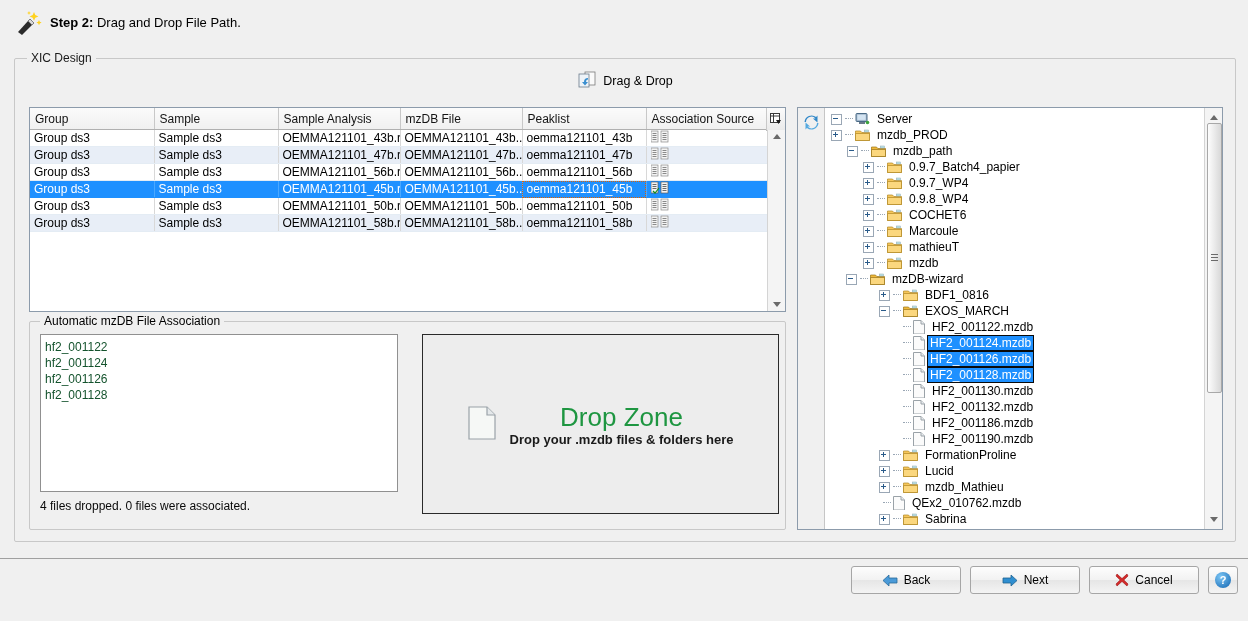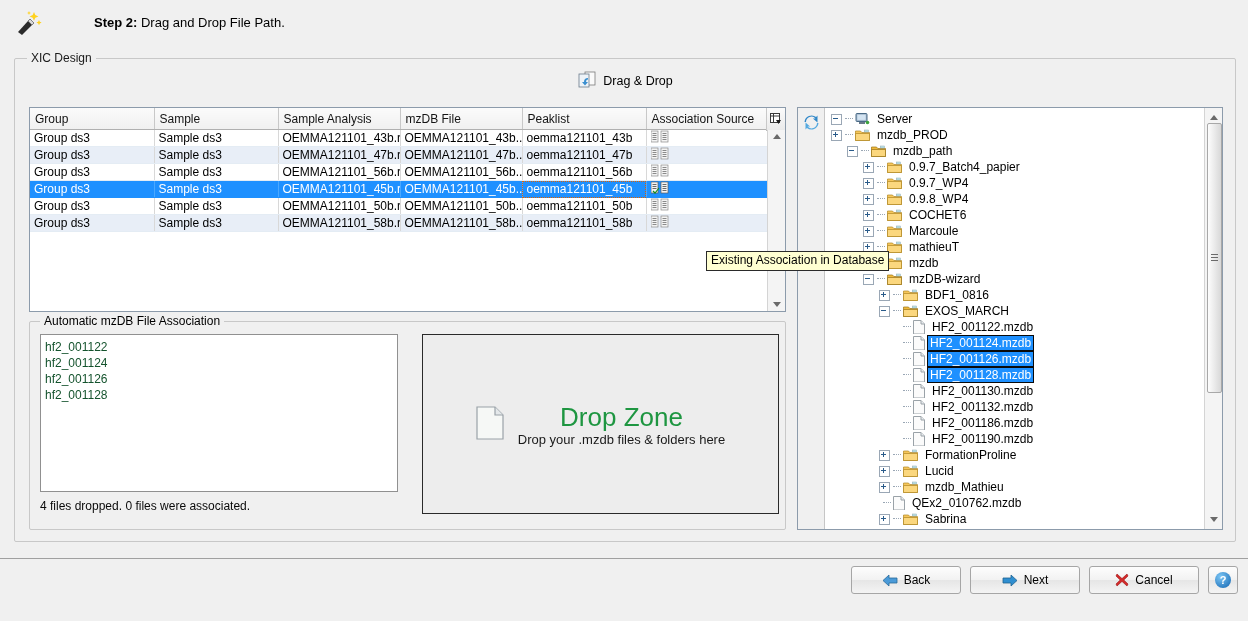--- a/index.html
+++ b/index.html
@@ -11,21 +11,21 @@
     color: #000;
     overflow: hidden;
   }
   .window { position: relative; width: 1248px; height: 621px; background: #f0f0f0; }
 
   
   .header {
     position: absolute; left: 0; top: 0; width: 1248px; height: 45px;
     background: #f0f0f0;
     border-bottom: 1px solid #b4b4b4;
-    display: flex; align-items: center; gap: 44px;
+    display: flex; align-items: center;
   }
   .header-icon { width: 28px; height: 28px; margin-left: 14px; margin-right: 8px; position: relative; }
   .header-title { font-size: 13px; }
   .header-title b { font-weight: bold; }
 
   
   .body-area { position: absolute; left: 0; top: 45px; width: 1248px; height: 513px; background: #f0f0f0; }
 
   .group-panel {
     position: absolute; left: 14px; top: 13px; width: 1220px; height: 482px;
@@ -96,21 +96,21 @@
   .assoc-list div { color: #14532d; font-size: 12px; line-height: 16px; }
   .assoc-status { position: absolute; left: 10px; top: 177px; font-size: 12px; color: #0a0a0a; }
 
   .dropzone {
     position: absolute; left: 392px; top: 12px; width: 355px; height: 178px;
     background: #ededed; border: 1px solid #2a2a2a;
     display: flex; align-items: center; justify-content: center; gap: 14px;
   }
   .dz-text { text-align: left; }
   .dz-title { font-size: 26px; color: #1e9641; line-height: 30px; text-align: center; }
-  .dz-sub { font-size: 13px; color: #1a1a1a; }
+  .dz-sub { font-size: 13px; color: #1a1a1a; font-weight: bold; }
 
   
   .tree-wrap {
     position: absolute; left: 782px; top: 48px; width: 424px; height: 421px;
     border: 1px solid #8c9bab; background: #1d4ed8; display: flex;
   }
   .tree-gutter { width: 26px; background: #f0f0f0; border-right: 1px solid #c6c6c6; padding-top: 6px; text-align: center; }
   .tree-body { flex: 1; position: relative; overflow: hidden; background: #fff; padding-top: 3px; }
   .tnode { display: flex; align-items: center; height: 16px; font-size: 12px; white-space: nowrap; }
   .tnode .lbl { padding-left: 4px; }
@@ -528,21 +528,21 @@
               <span class="exp plus"></span>
               <span class="dots"></span>
               <svg class="folder" viewBox="0 0 15 12">
                 <path d="M0.5 2 h5 l1.3 1.5 h7.7 v8 h-14 z" fill="#f6c65b" stroke="#b08722" stroke-width="0.7"></path>
                 <path d="M0.5 4.5 h14 v7 h-14 z" fill="#fbd77e" stroke="#b08722" stroke-width="0.7"></path>
                 <rect x="9.5" y="1" width="4" height="2" fill="#bfe4ea" stroke="#8aa8b0" stroke-width="0.5"></rect>
               </svg>
               <span class="lbl">mzdb</span>
             </div>
 
-          <div class="tnode" style="padding-left:38px">
+          <div class="tnode" style="padding-left:21px">
               <span class="exp"></span>
               <span class="dots"></span>
               <svg class="folder" viewBox="0 0 15 12">
                 <path d="M0.5 2 h5 l1.3 1.5 h7.7 v8 h-14 z" fill="#f0b93a" stroke="#9a7418" stroke-width="0.7"></path>
                 <path d="M0.5 4.5 h14 v7 h-14 z" fill="#fbd77e" stroke="#9a7418" stroke-width="0.7"></path>
                 <rect x="9.5" y="1" width="4" height="2" fill="#bfe4ea" stroke="#8aa8b0" stroke-width="0.5"></rect>
               </svg>
               <span class="lbl">mzDB-wizard</span>
             </div>
 
@@ -701,21 +701,20 @@
                 <i></i>
                 <i></i>
                 <i></i>
               </span>
           </div>
           <span class="sb-arrow sb-dn" style="position:absolute;left:5px;bottom:3px"></span>
         </div>
       </div>
     </div>
 
-    <div class="tooltip">Existing Association in Database</div>
   </div>
 
   <div class="footer">
     <div class="btnrow">
       <div class="btn">
         <svg width="16" height="13" viewBox="0 0 16 13">
           <path d="M7 1 L1 6.5 L7 12 L7 9 L15 9 L15 4 L7 4 Z" fill="#4a9ad8" stroke="#2a6a9a" stroke-width="0.8" stroke-linejoin="round"></path>
         </svg>
         <span>Back</span>
       </div>

